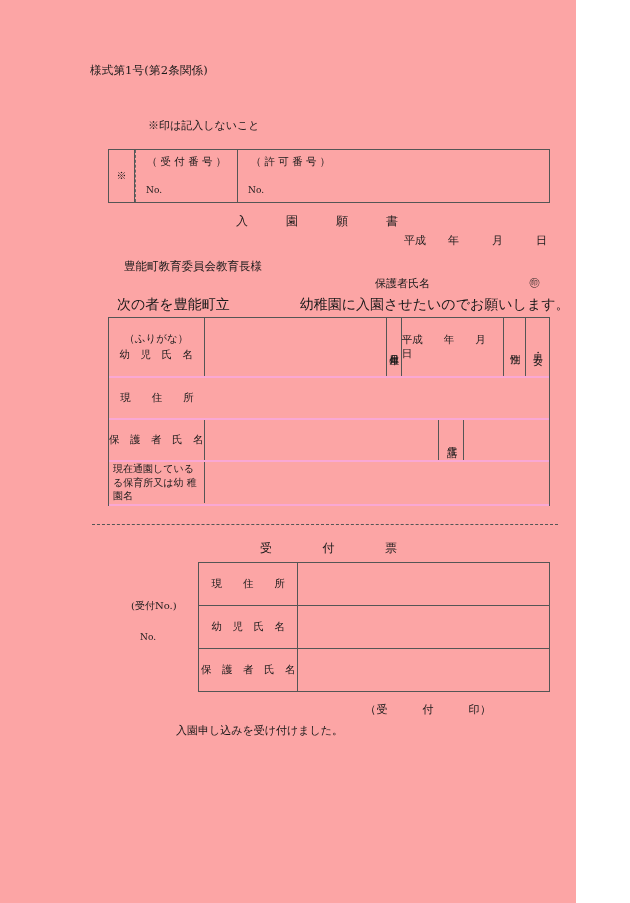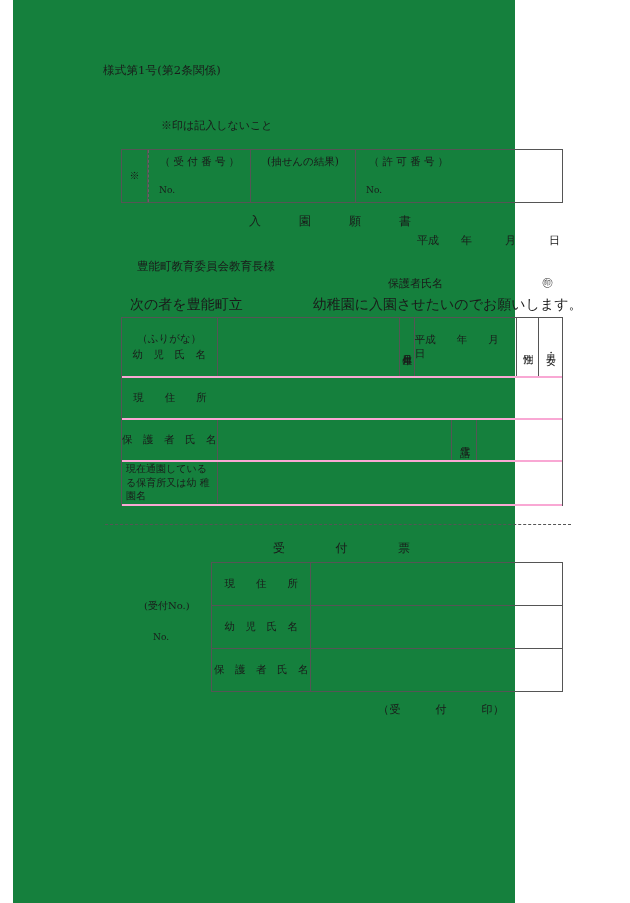--- a/index.html
+++ b/index.html
@@ -11,24 +11,24 @@
     width: 630px;
     height: 903px;
     position: relative;
     font-family: "DejaVu Serif", "Liberation Serif", serif;
     color: #1a1a1a;
     font-size: 11px;
     overflow: hidden;
   }
   .page {
     position: absolute;
-    left: 13px; top: 0;
-    width: 502px;
+    left: 0; top: 0;
+    width: 576px;
     height: 903px;
-    background: #15803d;
+    background: #fca5a5;
   }
   .abs { position: absolute; }
 
   
   .txt {
     white-space: pre;
     line-height: 1.25;
   }
   .form-no {
     left: 90px; top: 63px;
@@ -290,23 +290,20 @@
   <div class="abs txt note-star">※印は記入しないこと</div>
 
   <div class="abs t1">
     <div class="c c-star">
       <div class="starmark">※</div>
     </div>
     <div class="c c-num">
       <div class="hdr">（ 受 付 番 号 ）</div>
       <div class="sub">No.</div>
     </div>
-    <div class="c c-lot">
-      <div class="hdr">(抽せんの結果)</div>
-    </div>
     <div class="c c-perm">
       <div class="hdr">（ 許 可 番 号 ）</div>
       <div class="sub">No.</div>
     </div>
   </div>
 
   <div class="abs txt doc-title">入　　　園　　　願　　　書</div>
   <div class="abs txt date-line">平成　　年　　　月　　　日</div>
   <div class="abs txt addressee">豊能町教育委員会教育長様</div>
   <div class="abs txt guardian-line">保護者氏名</div>
@@ -370,14 +367,15 @@
       <div class="lbl">幼　児　氏　名</div>
       <div class="fill"></div>
     </div>
     <div class="row">
       <div class="lbl">保　護　者　氏　名</div>
       <div class="fill"></div>
     </div>
   </div>
 
   <div class="abs txt seal-box">（受　　　付　　　印）</div>
+  <div class="abs txt receipt-msg">入園申し込みを受け付けました。</div>
 
 </div>
 
 </body></html>

